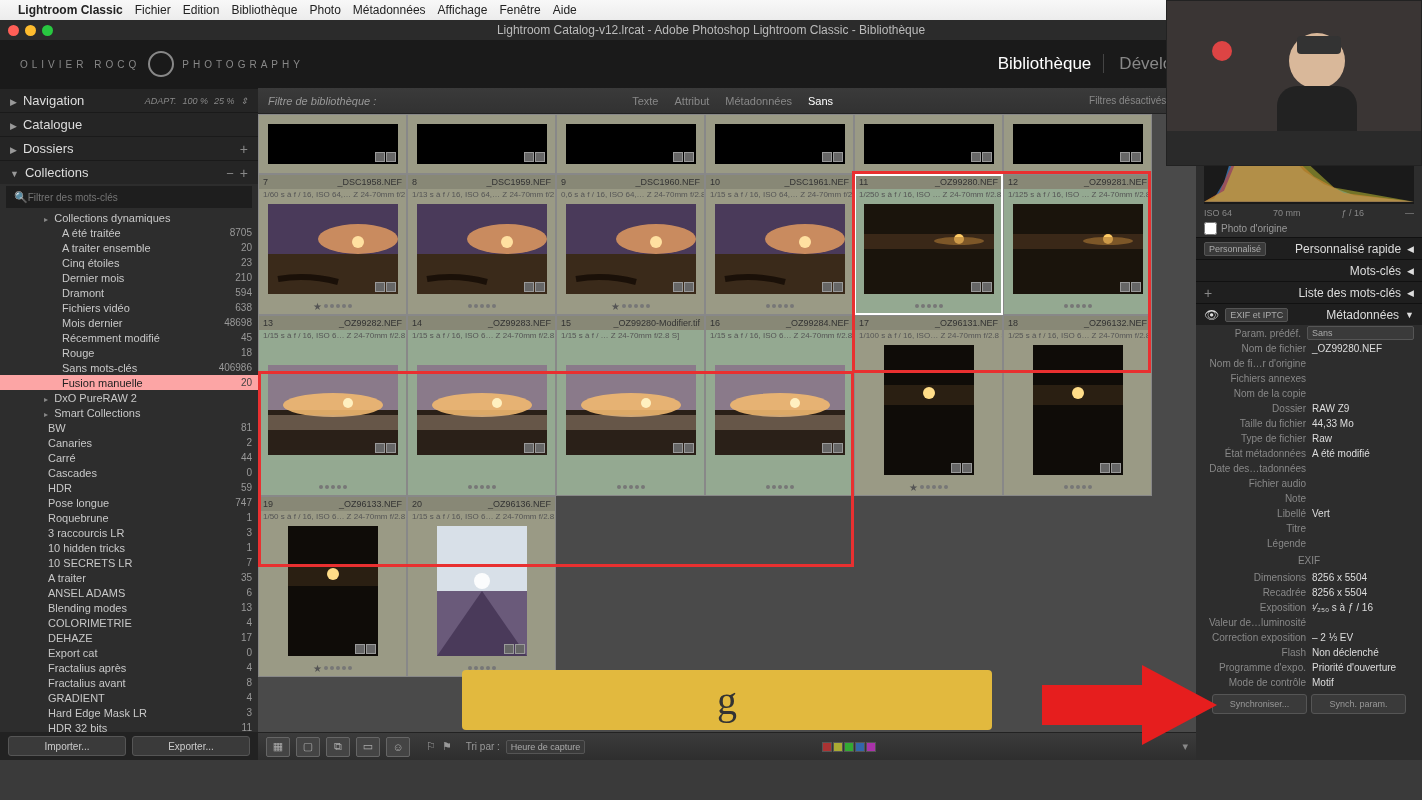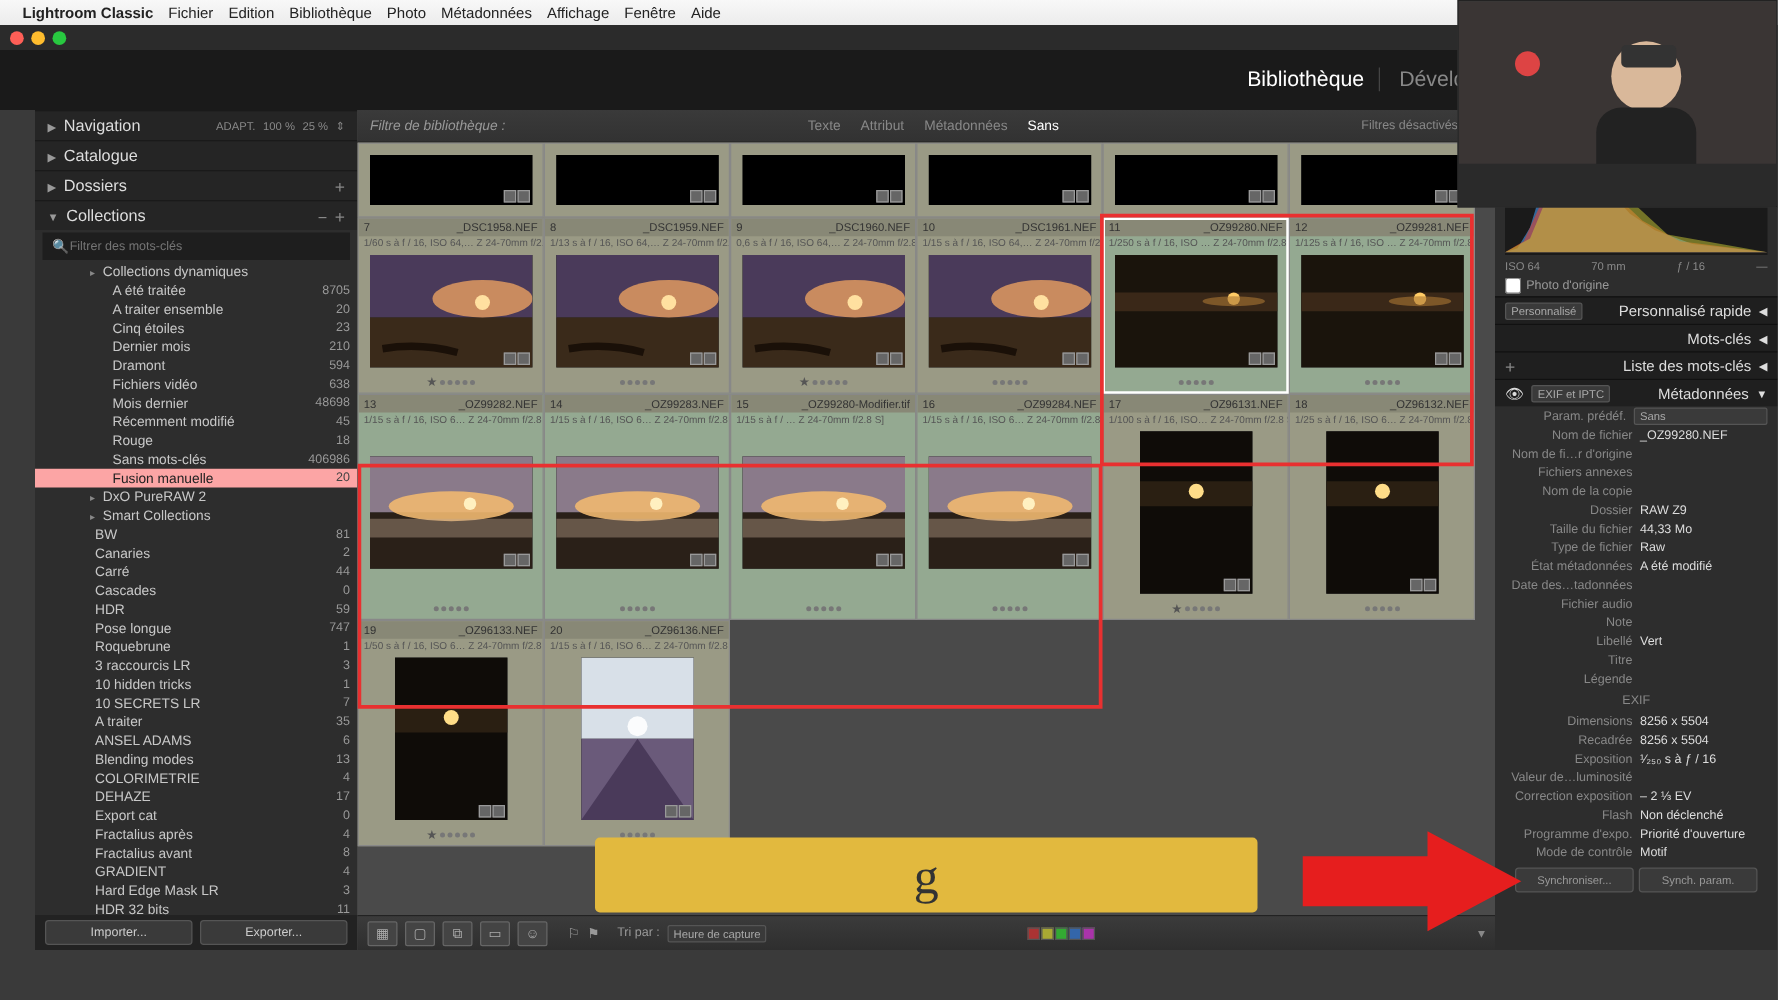--- a/index.html
+++ b/index.html
@@ -23,29 +23,29 @@
 
 .module-bar { height: 48px; background: #1a1a1a; display: flex; align-items: center; padding: 0 20px; }
 .logo { color: #888; letter-spacing: 4px; font-size: 10px; display:flex; align-items:center; gap:8px;}
 .logo-circ{width:26px;height:26px;border:2px solid #888;border-radius:50%;position:relative}
 .module-bar .modspacer { flex: 1; }
 .modules span { color: #888; font-size: 17px; padding: 0 12px; border-right: 1px solid #444; cursor:pointer;}
 .modules span.active { color: #fff; }
 .modules span:last-child{border:none}
 
 
-.main { display: flex; height: 672px; margin-left: 28px; }
+.main { display: flex; height: 672px; }
 .leftpanel { width: 258px; background: #2d2d2d; display:flex; flex-direction:column; }
 .centerpanel { flex: 1; background: #4a4a4a; display:flex; flex-direction:column; position:relative;}
 .rightpanel { width: 226px; background: #2d2d2d; display:flex; flex-direction:column; position:relative;}
 
 
 .panel-header { height: 24px; background: #252525; display:flex; align-items:center; padding: 0 10px; color:#ddd; font-size:13px; justify-content:space-between; border-top:1px solid #1a1a1a;}
 .panel-header .tri { font-size:9px; color:#999; margin-right:6px;}
-.adapt { font-size:9px; color:#888; display:flex; gap:6px;}
+.adapt { font-size:9px; color:#888; display:flex; gap:6px;font-style:italic;}
 .search-row { height:22px; background:#1e1e1e; display:flex; align-items:center; padding:0 8px; margin:2px 6px;}
 .search-row input { flex:1; background:transparent; border:none; color:#ccc; font-size:10px; outline:none;}
 .tree { flex:1; overflow:hidden; font-size:11px; }
 .tree-row { display:flex; align-items:center; height:15px; padding: 0 6px 0 24px; color:#c8c8c8; justify-content:space-between;}
 .tree-row.l1{padding-left:44px}
 .tree-row.l2{padding-left:58px}
 .tree-row.selected{background:#fca5a5;color:#222}
 .tree-row .count{color:#999;font-size:10px}
 .tree-row.selected .count{color:#444}
 .tree-row .arr{font-size:8px;color:#888;margin-right:4px;width:8px}
@@ -132,23 +132,29 @@
   <span class="tray-icon">☁</span>
   <span class="tray-icon">●</span>
 </div>
 
 <div class="window-chrome">
   <div class="traffic">
     <div class="dot red"></div>
     <div class="dot yel"></div>
     <div class="dot grn"></div>
   </div>
+  <div class="window-title">Lightroom Catalog-v12.lrcat - Adobe Photoshop Lightroom Classic - Bibliothèque</div>
 </div>
 
 <div class="module-bar">
+  <div class="logo">
+    <span>OLIVIER ROCQ</span>
+    <span class="logo-circ"></span>
+    <span>PHOTOGRAPHY</span>
+  </div>
   <div class="modspacer"></div>
   <div class="modules">
     <span class="active">Bibliothèque</span>
     <span>Développement</span>
     <span>Cartes</span>
     <span>Livres</span>
   </div>
 </div>
 
 <div class="main">

